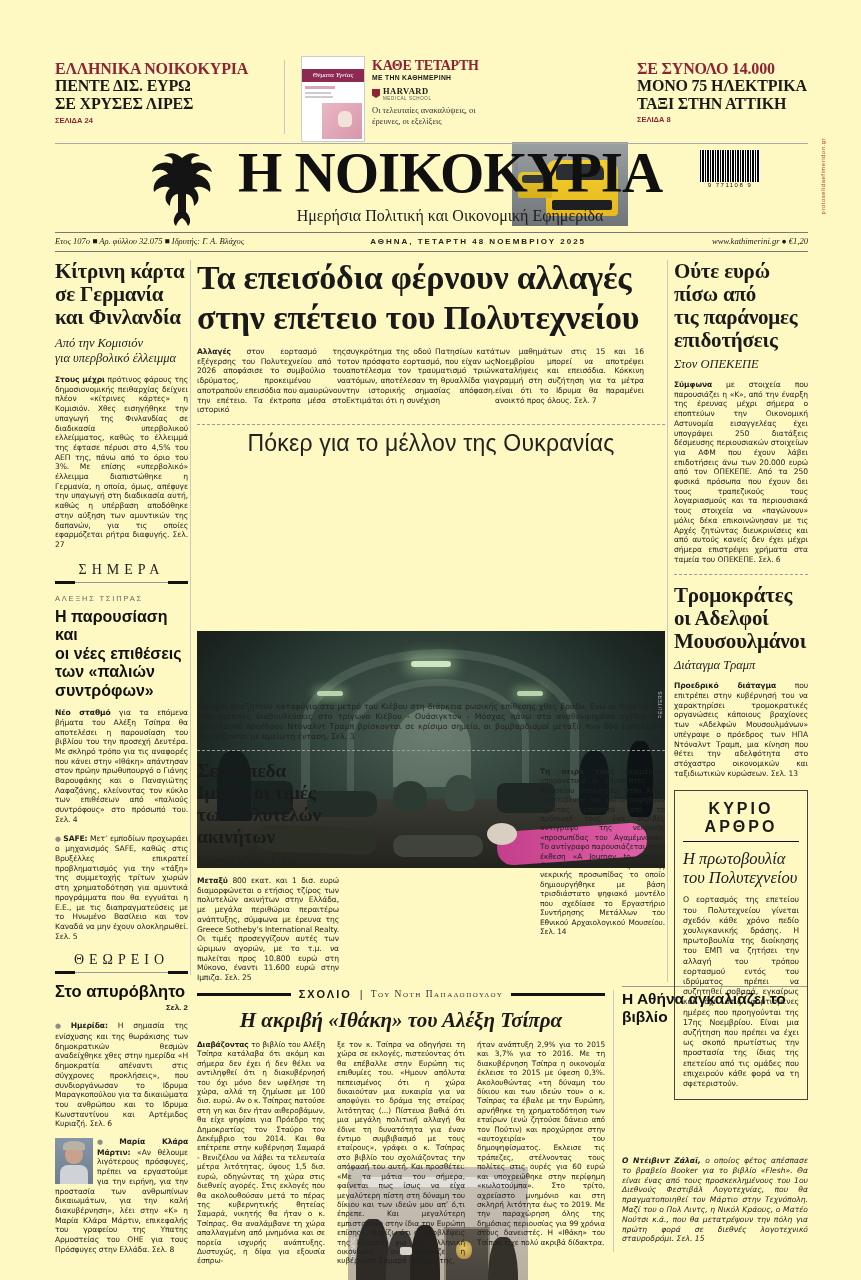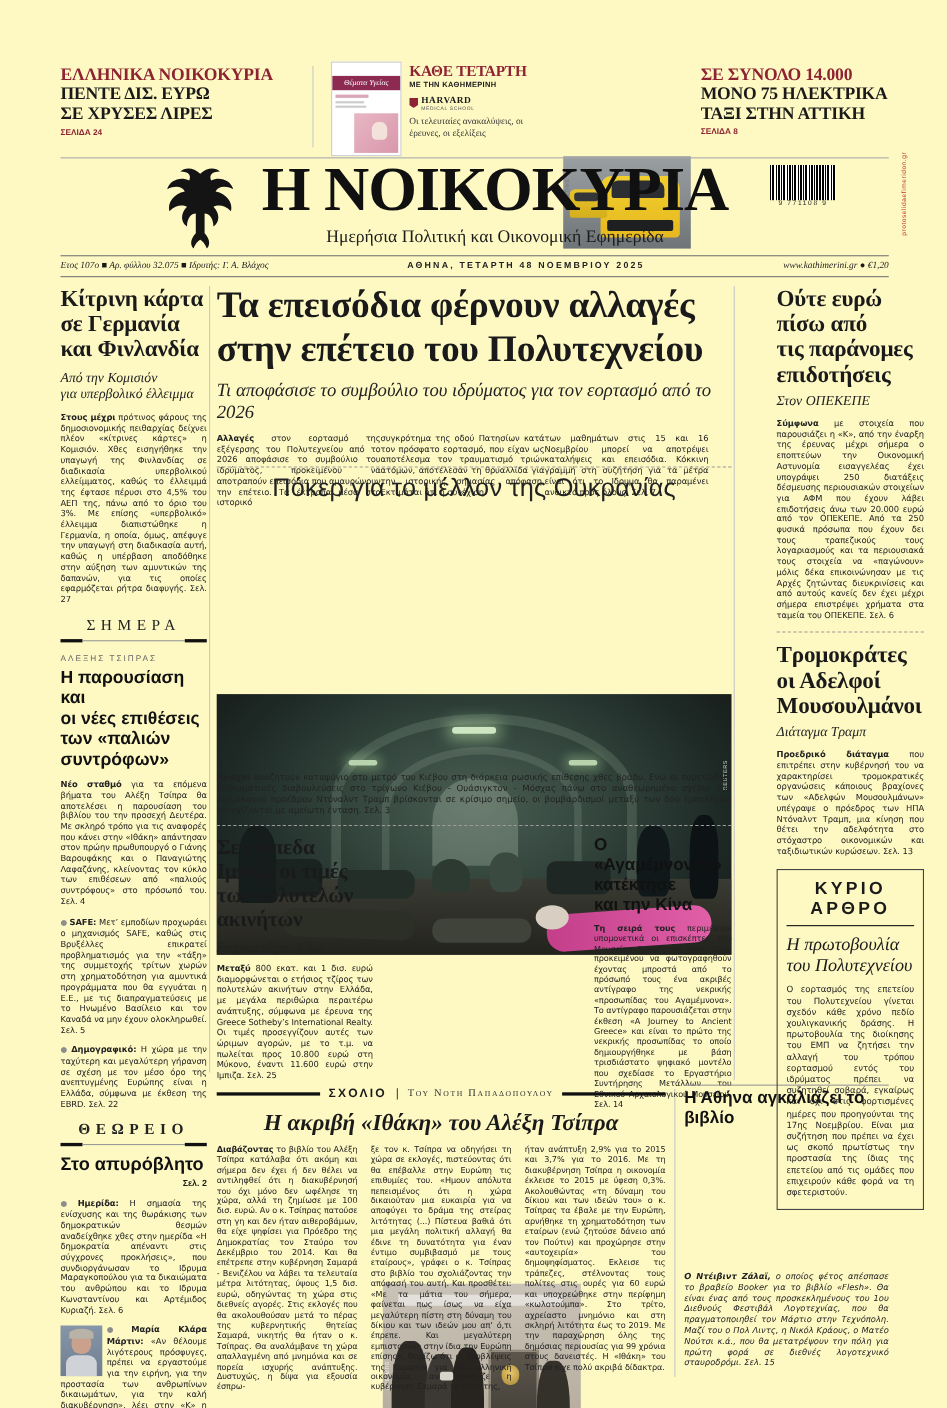--- a/index.html
+++ b/index.html
@@ -141,25 +141,22 @@
 οι νέες επιθέσεις
 των «παλιών
 συντρόφων»</div>
     <div class="body-txt" style="margin-top:8px;">
       <b>Νέο σταθμό</b><span> για τα επόμενα βήματα του Αλέξη Τσίπρα θα αποτελέσει η παρουσίαση του βιβλίου του την προσεχή Δευτέρα. Με σκληρό τρόπο για τις αναφορές που κάνει στην «Ιθάκη» απάντησαν στον πρώην πρωθυπουργό ο Γιάνης Βαρουφάκης και ο Παναγιώτης Λαφαζάνης, κλείνοντας τον κύκλο των επιθέσεων από «παλιούς συντρόφους» στο πρόσωπό του. Σελ. 4</span>
     </div>
 
     <div class="item" style="margin-top:9px;">
       <span class="bullet">●</span><b>SAFE:</b><span> Μετ’ εμποδίων προχωράει ο μηχανισμός SAFE, καθώς στις Βρυξέλλες επικρατεί προβληματισμός για την «τάξη» της συμμετοχής τρίτων χωρών στη χρηματοδότηση για αμυντικά προγράμματα που θα εγγυάται η Ε.Ε., με τις διαπραγματεύσεις με το Ηνωμένο Βασίλειο και τον Καναδά να μην έχουν ολοκληρωθεί. Σελ. 5</span>
     </div>
-    <div class="item" style="margin-top:8px;">
-      <span class="bullet">●</span><b>Δημογραφικό:</b><span> Η χώρα με την ταχύτερη και μεγαλύτερη γήρανση σε σχέση με τον μέσο όρο της ανεπτυγμένης Ευρώπης είναι η Ελλάδα, σύμφωνα με έκθεση της EBRD. Σελ. 22</span>
-    </div>
-
-    <div style="margin-top:11px;font-weight:bold;">
+
+    <div style="margin-top:11px;">
       <div class="sec-head serif">ΘΕΩΡΕΙΟ</div>
       <div class="sec-line">
           <span class="blk"></span>
           <span class="thin"></span>
           <span class="blk"></span>
         </div>
     </div>
     <div class="sans-hl" style="font-size:16.5px;margin-top:8px;">Στο απυρόβλητο</div>
     <div class="sans" style="font-size:8px;font-weight:bold;text-align:right;margin-top:2px;">Σελ. 2</div>
 
@@ -174,21 +171,20 @@
         <span class="abs" style="left:5px;top:27px;width:28px;height:19px;background:#cfd3d8;border-radius:8px 8px 0 0;"></span>
       </span>
       <span class="bullet">●</span><b>Μαρία Κλάρα Μάρτιν:</b><span> «Αν θέλουμε λιγότερους πρόσφυγες, πρέπει να εργαστούμε για την ειρήνη, για την προστασία των ανθρωπίνων δικαιωμάτων, για την καλή διακυβέρνηση», λέει στην «Κ» η Μαρία Κλάρα Μάρτιν, επικεφαλής του γραφείου της Υπατης Αρμοστείας του ΟΗΕ για τους Πρόσφυγες στην Ελλάδα. Σελ. 8</span>
     </div>
 
   </div>
 
   <div class="abs" style="left:197px;top:258px;width:468px;">
     <div class="hl pre serif" style="font-size:34px;line-height:40px;">Τα επεισόδια φέρνουν αλλαγές
 στην επέτειο του Πολυτεχνείου</div>
-    <div class="deck serif" style="font-size:17px;margin-top:7px;">Τι αποφάσισε το συμβούλιο του ιδρύματος για τον εορτασμό από το 2026</div>
     <div style="display:flex;margin-top:9px;">
       <div class="body-txt" style="width:149px;">
         <b>Αλλαγές</b><span> στον εορτασμό της εξέγερσης του Πολυτεχνείου από το 2026 αποφάσισε το συμβούλιο του ιδρύματος, προκειμένου να αποτραπούν επεισόδια που αμαυρώνουν την επέτειο. Τα έκτροπα μέσα στο ιστορικό</span>
       </div>
       <div class="body-txt" style="width:149px;">συγκρότημα της οδού Πατησίων κατά τον πρόσφατο εορτασμό, που είχαν ως αποτέλεσμα τον τραυματισμό τριών ατόμων, αποτέλεσαν τη θρυαλλίδα για την ιστορικής σημασίας απόφαση. Εκτιμάται ότι η συνέχιση</div>
       <div class="body-txt" style="width:149px;">των μαθημάτων στις 15 και 16 Νοεμβρίου μπορεί να αποτρέψει καταλήψεις και επεισόδια. Κόκκινη γραμμή στη συζήτηση για τα μέτρα είναι ότι το Ιδρυμα θα παραμένει ανοικτό προς όλους. Σελ. 7</div>
     </div>
   </div>
 
   <div class="abs dash" style="left:197px;top:424px;width:468px;"></div>
@@ -243,23 +239,20 @@
     <div class="abs" style="left:8px;top:52px;width:34px;height:120px;background:#2e2b27;border-radius:40% 40% 8% 8%;"></div>
     <div class="abs" style="left:38px;top:64px;width:30px;height:108px;background:#3c3833;border-radius:40% 40% 8% 8%;"></div>
     <div class="abs" style="left:62px;top:58px;width:30px;height:116px;background:#27241f;border-radius:40% 40% 8% 8%;"></div>
     <div class="abs" style="left:140px;top:70px;width:30px;height:102px;background:#34302a;border-radius:40% 40% 8% 8%;"></div>
     <div class="abs" style="left:52px;top:80px;width:12px;height:8px;background:#d8d4cc;border-radius:2px;"></div>
 
     <div class="vcredit" style="left:2px;top:70px;color:#eee;">ΑΠΕ-ΜΠΕ</div>
   </div>
 
   <div class="abs" style="left:540px;top:760px;width:125px;">
-    <div class="sans-hl pre" style="font-size:15.5px;line-height:18px;">Ο «Αγαμέμνονας»
-κατέκτησε
-και την Κίνα</div>
     <div class="body-txt" style="margin-top:7px;font-size:7.4px;line-height:9.4px;">
       <b>Τη σειρά τους</b><span> περιμένουν υπομονετικά οι επισκέπτες του Μουσείου Sanxingdui στην Κίνα, προκειμένου να φωτογραφηθούν έχοντας μπροστά από το πρόσωπό τους ένα ακριβές αντίγραφο της νεκρικής «προσωπίδας του Αγαμέμνονα». Το αντίγραφο παρουσιάζεται στην έκθεση «A Journey to Ancient Greece» και είναι το πρώτο της νεκρικής προσωπίδας το οποίο δημιουργήθηκε με βάση τρισδιάστατο ψηφιακό μοντέλο που σχεδίασε το Εργαστήριο Συντήρησης Μετάλλων του Εθνικού Αρχαιολογικού Μουσείου. Σελ. 14</span>
     </div>
   </div>
 
   <div class="abs" style="left:197px;top:988px;width:408px;display:flex;align-items:center;gap:8px;">
     <span style="flex:1;height:3px;background:#111;"></span>
     <span class="sans" style="font-size:11px;font-weight:bold;letter-spacing:2px;">ΣΧΟΛΙΟ</span>
     <span class="sans" style="font-size:11px;color:#333;">|</span>
     <span class="serif" style="font-size:9.5px;letter-spacing:1.5px;font-variant:small-caps;color:#333;">Του Νοτη Παπαδοπουλου</span>
@@ -275,21 +268,21 @@
     <div class="body-txt" style="width:128px;font-size:7.4px;line-height:9.4px;">ήταν ανάπτυξη 2,9% για το 2015 και 3,7% για το 2016. Με τη διακυβέρνηση Τσίπρα η οικονομία έκλεισε το 2015 με ύφεση 0,3%. Ακολουθώντας «τη δύναμη του δίκιου και των ιδεών του» ο κ. Τσίπρας τα έβαλε με την Ευρώπη, αρνήθηκε τη χρηματοδότηση των εταίρων (ενώ ζητούσε δάνειο από τον Πούτιν) και προχώρησε στην «αυτοχειρία» του δημοψηφίσματος. Εκλεισε τις τράπεζες, στέλνοντας τους πολίτες στις ουρές για 60 ευρώ και υποχρεώθηκε στην περίφημη «κωλοτούμπα». Στο τρίτο, αχρείαστο μνημόνιο και στη σκληρή λιτότητα έως το 2019. Με την παραχώρηση όλης της δημόσιας περιουσίας για 99 χρόνια στους δανειστές. Η «Ιθάκη» του Τσίπρα είχε πολύ ακριβά δίδακτρα.</div>
   </div>
 
   <div class="abs" style="left:622px;top:986px;width:186px;height:1px;background:#999;"></div>
   <div class="abs sans-hl" style="left:622px;top:990px;width:186px;font-size:15.5px;">Η Αθήνα αγκαλιάζει το βιβλίο</div>
 
   <div class="abs caption" style="left:622px;top:1156px;width:186px;font-size:7.6px;line-height:9.8px;font-style:italic;">
     <b>Ο Ντέιβιντ Ζάλαϊ,</b><span> ο οποίος φέτος απέσπασε το βραβείο Booker για το βιβλίο «Flesh». Θα είναι ένας από τους προσκεκλημένους του 1ου Διεθνούς Φεστιβάλ Λογοτεχνίας, που θα πραγματοποιηθεί τον Μάρτιο στην Τεχνόπολη. Μαζί του ο Πολ Λιντς, η Νικόλ Κράους, ο Ματέο Νούτσι κ.ά., που θα μετατρέψουν την πόλη για πρώτη φορά σε διεθνές λογοτεχνικό σταυροδρόμι. Σελ. 15</span>
   </div>
 
-  <div class="abs" style="left:706px;top:260px;width:134px;">
+  <div class="abs" style="left:674px;top:260px;width:134px;">
     <div class="hl pre serif" style="font-size:21px;line-height:23px;">Ούτε ευρώ
 πίσω από
 τις παράνομες
 επιδοτήσεις</div>
     <div class="deck serif" style="font-size:12.5px;margin-top:5px;">Στον ΟΠΕΚΕΠΕ</div>
     <div class="body-txt" style="margin-top:8px;">
       <b>Σύμφωνα</b><span> με στοιχεία που παρουσιάζει η «Κ», από την έναρξη της έρευνας μέχρι σήμερα ο εποπτεύων την Οικονομική Αστυνομία εισαγγελέας έχει υπογράψει 250 διατάξεις δέσμευσης περιουσιακών στοιχείων για ΑΦΜ που έχουν λάβει επιδοτήσεις άνω των 20.000 ευρώ από τον ΟΠΕΚΕΠΕ. Από τα 250 φυσικά πρόσωπα που έχουν δει τους τραπεζικούς τους λογαριασμούς και τα περιουσιακά τους στοιχεία να «παγώνουν» μόλις δέκα επικοινώνησαν με τις Αρχές ζητώντας διευκρινίσεις και από αυτούς κανείς δεν έχει μέχρι σήμερα επιστρέψει χρήματα στα ταμεία του ΟΠΕΚΕΠΕ. Σελ. 6</span>
     </div>
 
     <div class="dash" style="margin-top:10px;"></div>

